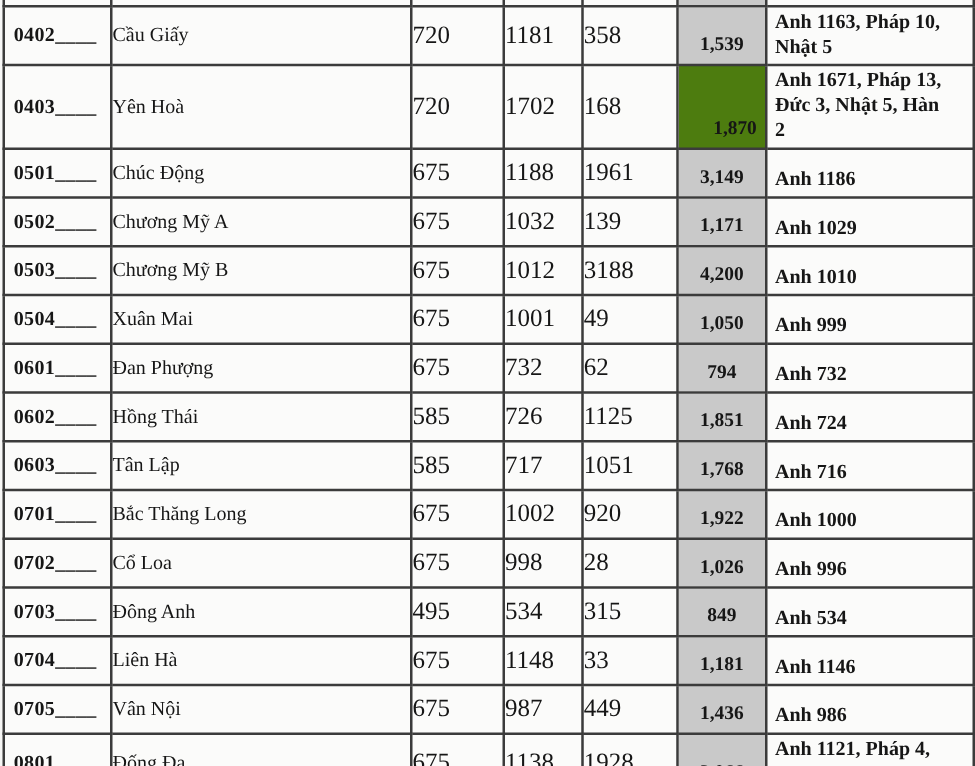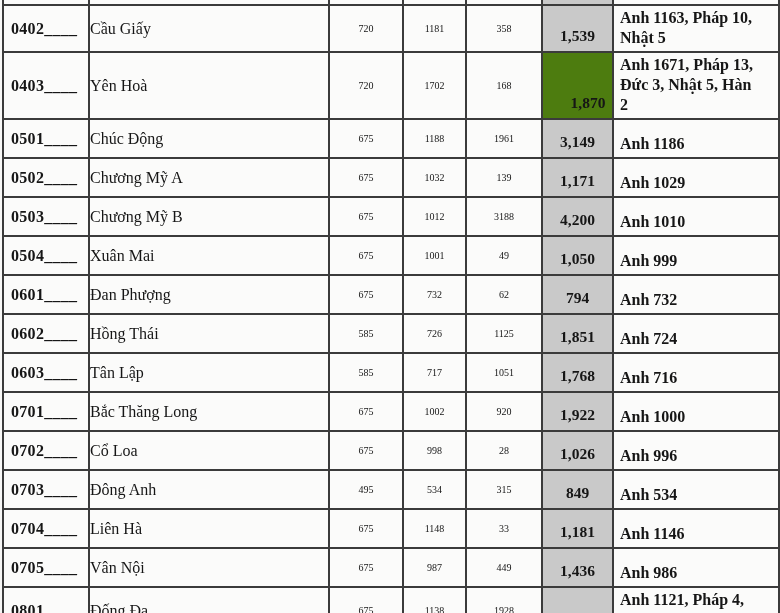--- a/index.html
+++ b/index.html
@@ -49,22 +49,21 @@
     letter-spacing: 0.3px;
   }
 
   td.c-name {
     font-size: 16px;
     padding-left: 0;
     vertical-align: middle;
   }
 
   td.c-num {
-    font-size: 10px;
-    text-align: center;
+    font-size: 20px;
     vertical-align: middle;
   }
 
   td.c-total {
     font-size: 15.5px;
     font-weight: bold;
     text-align: center;
     vertical-align: bottom;
     padding-bottom: 6px;
     

